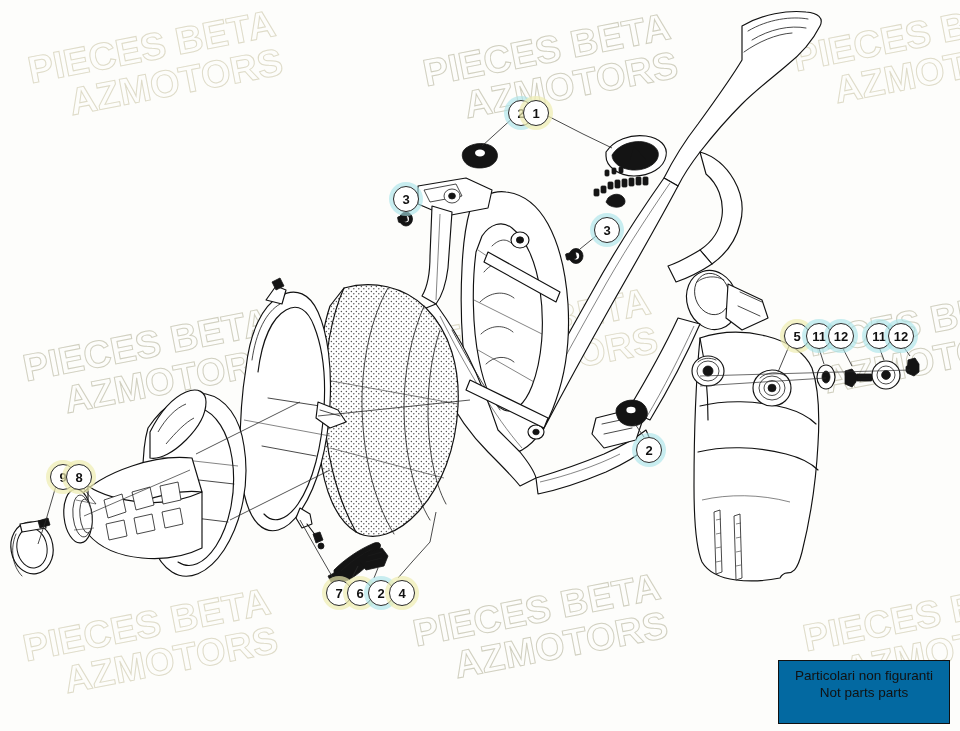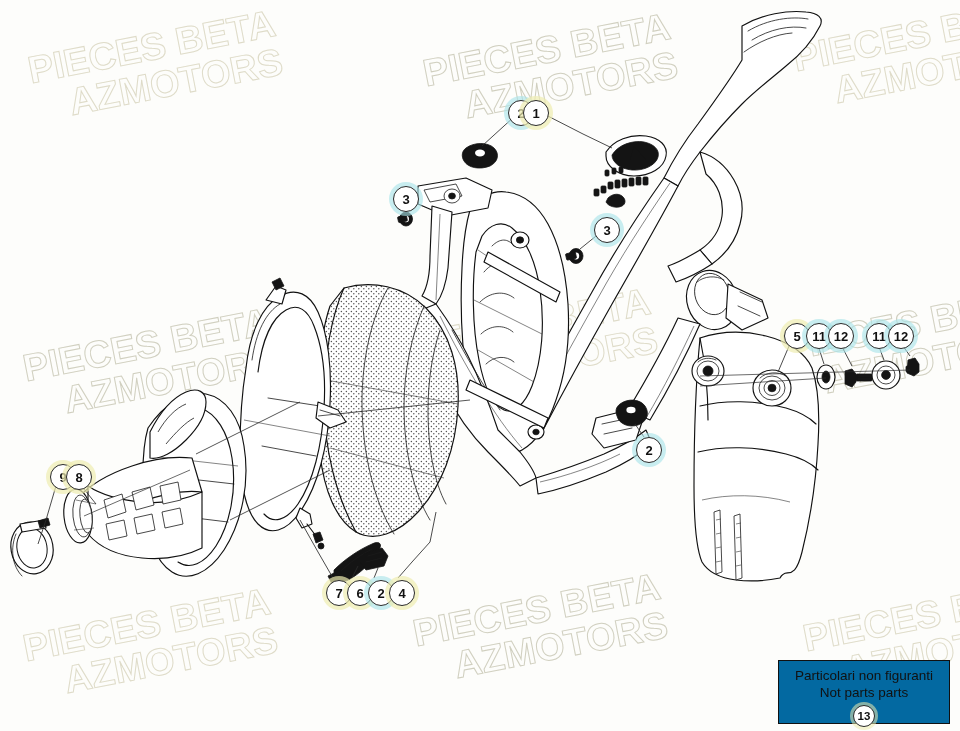--- a/index.html
+++ b/index.html
@@ -453,18 +453,15 @@
       <div class="badge ye" style="left: 784px; top: 323px;">5</div>
       <div class="badge cy" style="left: 806px; top: 323px;">11</div>
       <div class="badge cy" style="left: 828px; top: 323px;">12</div>
       <div class="badge cy" style="left: 866px; top: 323px;">11</div>
       <div class="badge cy" style="left: 888px; top: 323px;">12</div>
     </div>
 
   <div id="notebox" style="left:778px;top:660px;width:172px;height:64px;padding:6px 8px 4px;">
     <div class="l">Particolari non figuranti</div>
     <div class="l">Not parts parts</div>
-    <div class="badgewrap">
-      <div class="badge plain">13</div>
-    </div>
   </div>
 
 </div>
 
 </body></html>

